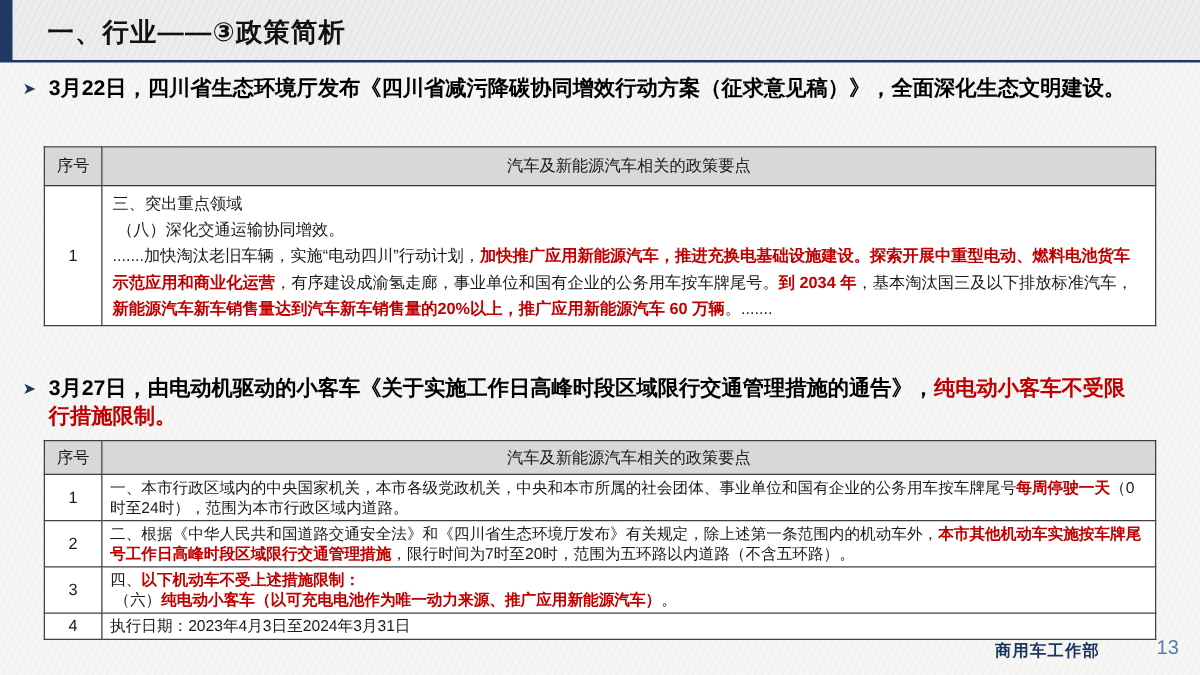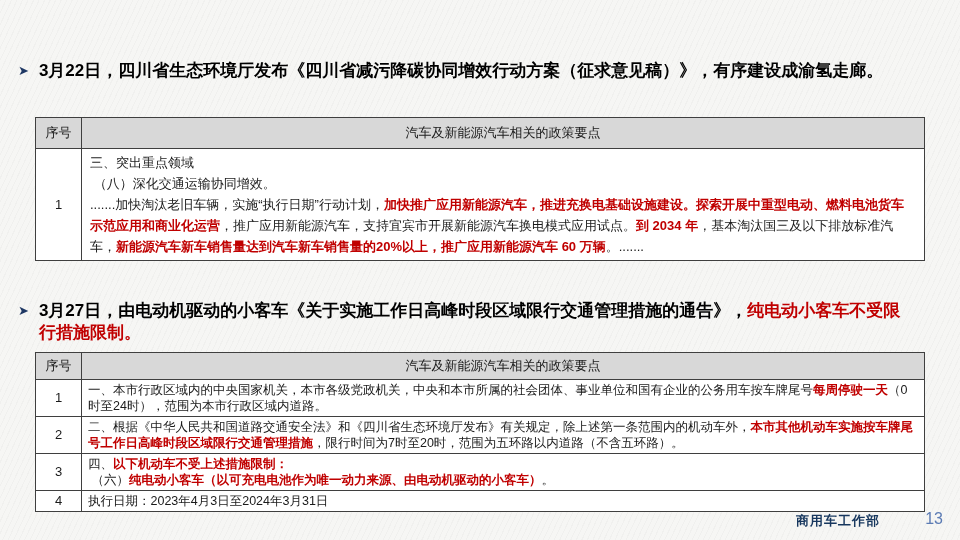--- a/index.html
+++ b/index.html
@@ -75,40 +75,44 @@
   .page-num{
     position:absolute; right:17px; bottom:12px;
     color:#5b7bb4; font-size:16px;
   }
 </style>
 </head>
 <body>
 
 <div class="slide">
 
+  <header class="titlebar">
+    <div class="title-accent"></div>
+    <h1 class="title">一、行业——③政策简析</h1>
+  </header>
 
   <div class="bullet bullet-sichuan">
     <span class="arrow">➤</span>
-    <p class="bullet-text"><span>3月22日，四川省生态环境厅发布《四川省减污降碳协同增效行动方案（征求意见稿）》，有序建设成渝氢走廊。</span></p>
+    <p class="bullet-text"><span>3月22日，四川省生态环境厅发布《四川省减污降碳协同增效行动方案（征求意见稿）》，全面深化生态文明建设。</span></p>
   </div>
 
   <table class="policy-table t1">
     <thead>
       <tr>
         <th class="col-no">序号</th>
         <th>汽车及新能源汽车相关的政策要点</th>
       </tr>
     </thead>
     <tbody>
         <tr>
           <td class="col-no">1</td>
           <td>
             <div class="cell-line"><span>三、突出重点领域</span></div>
             <div class="cell-line"><span> （八）深化交通运输协同增效。</span></div>
-            <div class="cell-line"><span>.......加快淘汰老旧车辆，实施“执行日期”行动计划，</span><span class="seg-red">加快推广应用新能源汽车，推进充换电基础设施建设。探索开展中重型电动、燃料电池货车示范应用和商业化运营</span><span>，推广应用新能源汽车，支持宜宾市开展新能源汽车换电模式应用试点。</span><span class="seg-red">到 2034 年</span><span>，基本淘汰国三及以下排放标准汽车，</span><span class="seg-red">新能源汽车新车销售量达到汽车新车销售量的20%以上，推广应用新能源汽车 60 万辆</span><span>。.......</span></div>
+            <div class="cell-line"><span>.......加快淘汰老旧车辆，实施“电动四川”行动计划，</span><span class="seg-red">加快推广应用新能源汽车，推进充换电基础设施建设。探索开展中重型电动、燃料电池货车示范应用和商业化运营</span><span>，有序建设成渝氢走廊，事业单位和国有企业的公务用车按车牌尾号。</span><span class="seg-red">到 2034 年</span><span>，基本淘汰国三及以下排放标准汽车，</span><span class="seg-red">新能源汽车新车销售量达到汽车新车销售量的20%以上，推广应用新能源汽车 60 万辆</span><span>。.......</span></div>
           </td>
         </tr>
       </tbody>
   </table>
 
   <div class="bullet bullet-beijing">
     <span class="arrow">➤</span>
     <p class="bullet-text"><span>3月27日，由电动机驱动的小客车《关于实施工作日高峰时段区域限行交通管理措施的通告》，</span><span class="seg-red">纯电动小客车不受限行措施限制。</span></p>
   </div>
 
@@ -129,21 +133,21 @@
         <tr>
           <td class="col-no">2</td>
           <td>
             <div class="cell-line"><span>二、根据《中华人民共和国道路交通安全法》和《四川省生态环境厅发布》有关规定，除上述第一条范围内的机动车外，</span><span class="seg-red">本市其他机动车实施按车牌尾号工作日高峰时段区域限行交通管理措施</span><span>，限行时间为7时至20时，范围为五环路以内道路（不含五环路）。</span></div>
           </td>
         </tr>
         <tr>
           <td class="col-no">3</td>
           <td>
             <div class="cell-line"><span>四、</span><span class="seg-red">以下机动车不受上述措施限制：</span></div>
-            <div class="cell-line"><span> （六）</span><span class="seg-red">纯电动小客车（以可充电电池作为唯一动力来源、由电动机驱动的小客车）</span><span>。</span></div>
+            <div class="cell-line"><span> （六）</span><span class="seg-red">纯电动小客车（以可充电电池作为唯一动力来源、推广应用新能源汽车）</span><span>。</span></div>
           </td>
         </tr>
         <tr>
           <td class="col-no">4</td>
           <td>
             <div class="cell-line"><span>执行日期：2023年4月3日至2024年3月31日</span></div>
           </td>
         </tr>
       </tbody>
   </table>

